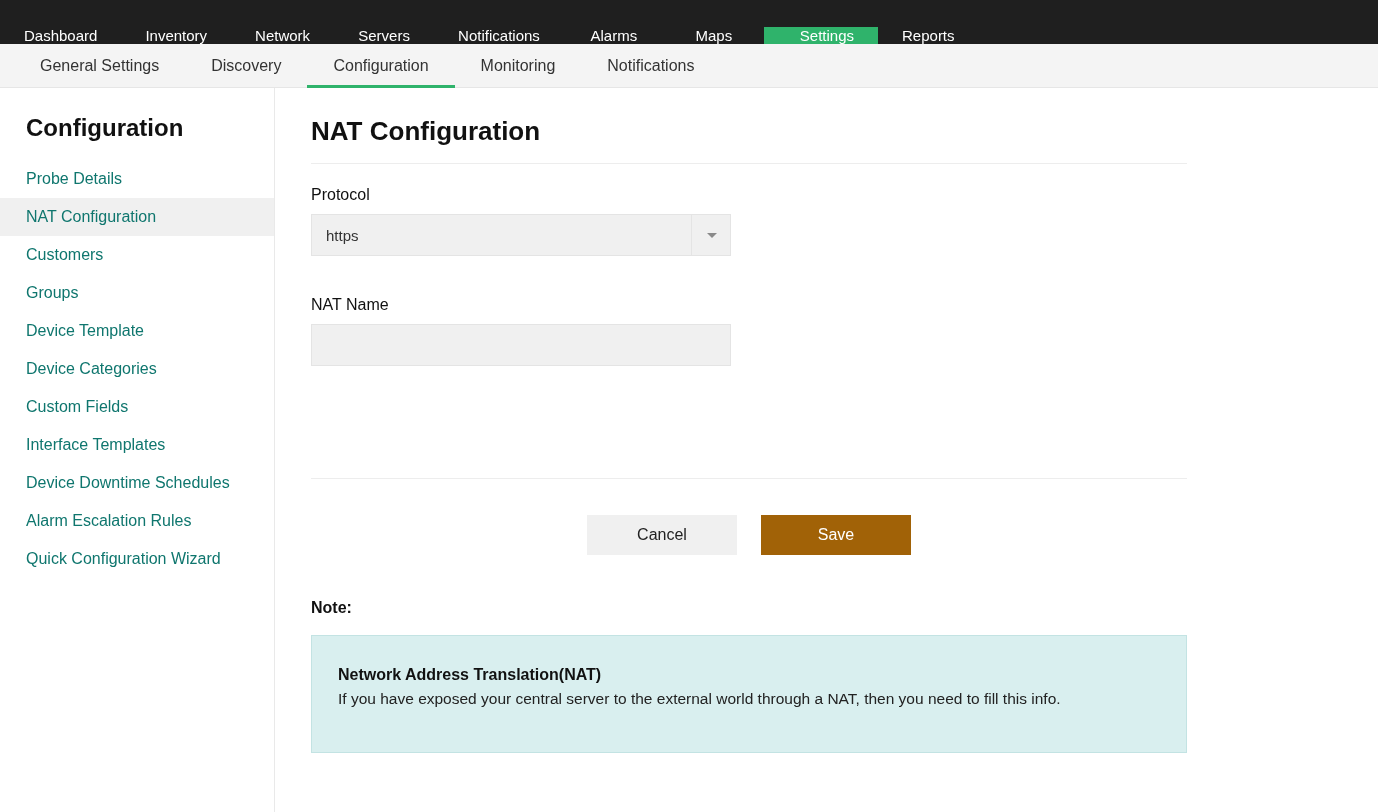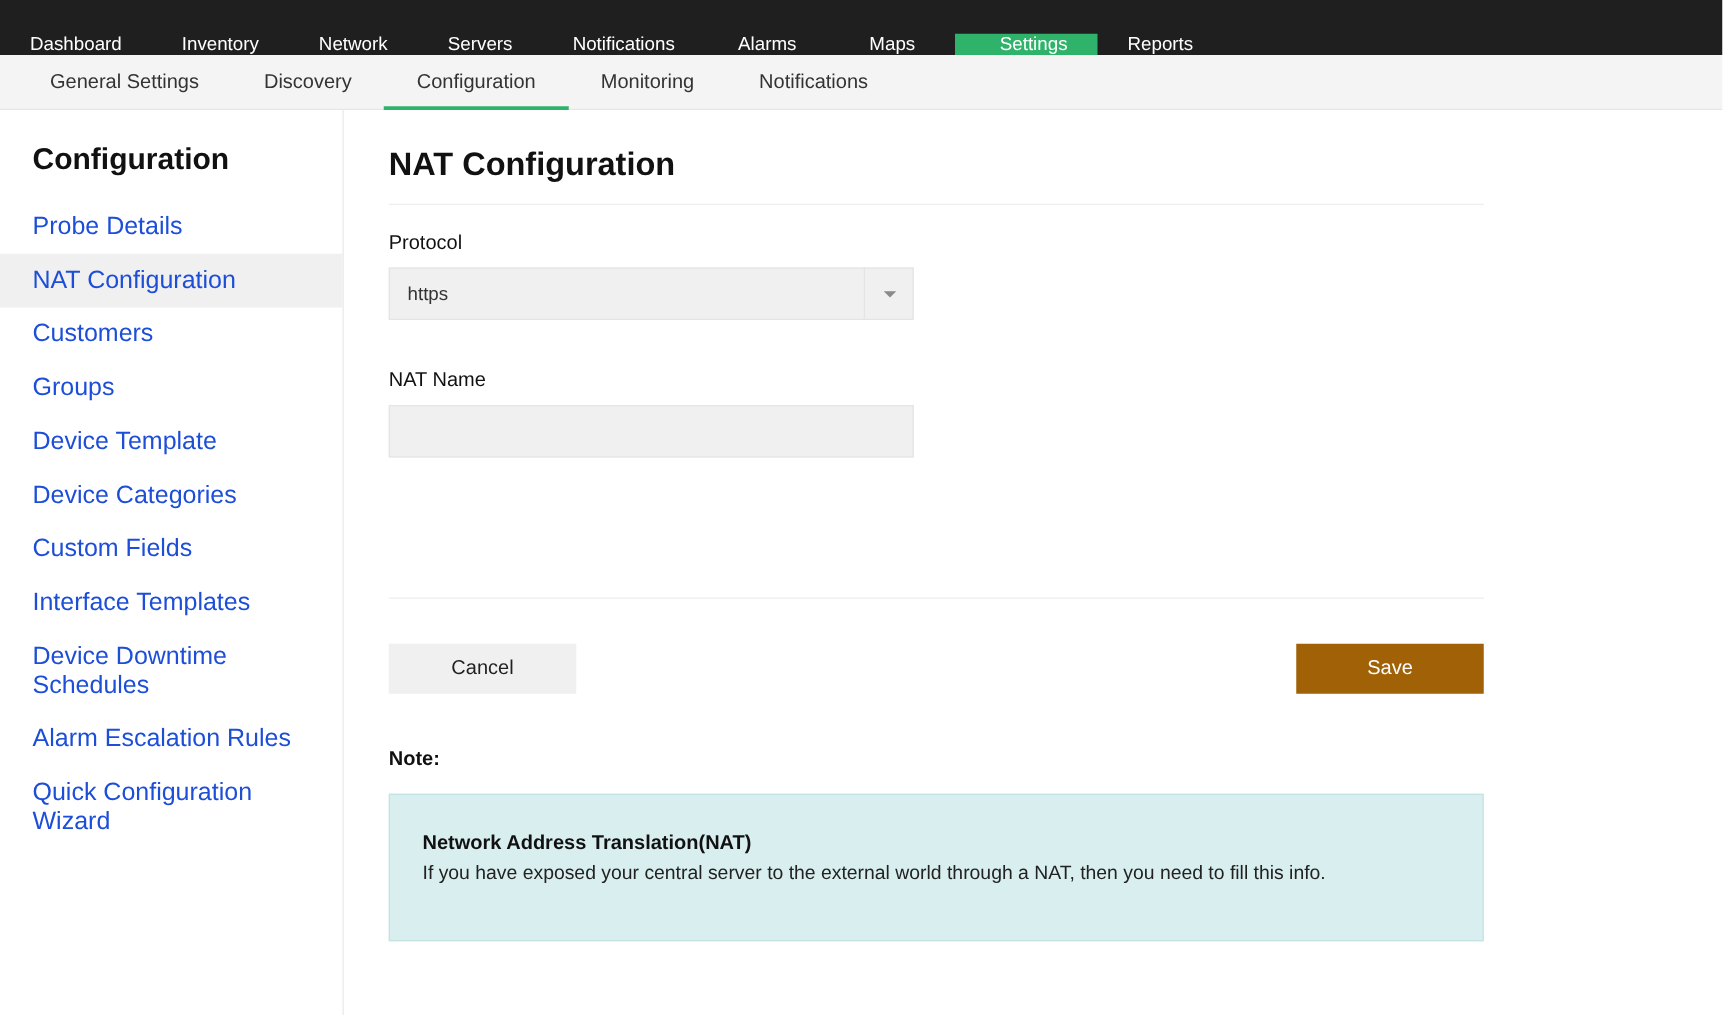--- a/index.html
+++ b/index.html
@@ -76,22 +76,22 @@
     flex-shrink: 0;
   }
   .sidebar-title {
     font-size: 24px;
     font-weight: 700;
     padding: 6px 26px 18px;
     color: #111;
   }
   .side-item {
     padding: 10px 26px;
-    font-size: 20px;
-    color: #1d4ed8;
+    font-size: 16px;
+    color: #0f766e;
     cursor: pointer;
   }
   .side-item.active { background: #f0f0f0; }
 
   .main {
     flex: 1;
     padding: 28px 20px 0 36px;
     overflow-y: auto;
   }
   .page-title {
@@ -162,21 +162,21 @@
 
   .divider {
     border: none;
     border-top: 1px solid #ededed;
     margin: 44px 0 36px;
     max-width: 876px;
   }
 
   .button-row {
     display: flex;
-    justify-content: space-between;
+    justify-content: center;
     gap: 24px;
     max-width: 876px;
   }
   .btn {
     min-width: 150px;
     height: 40px;
     display: inline-flex;
     align-items: center;
     justify-content: center;
     font-size: 16px;

